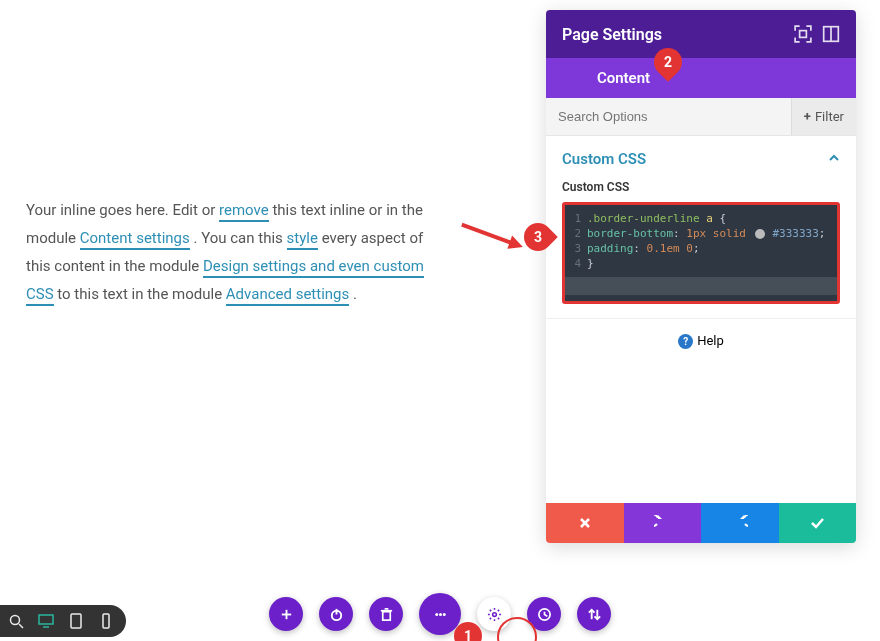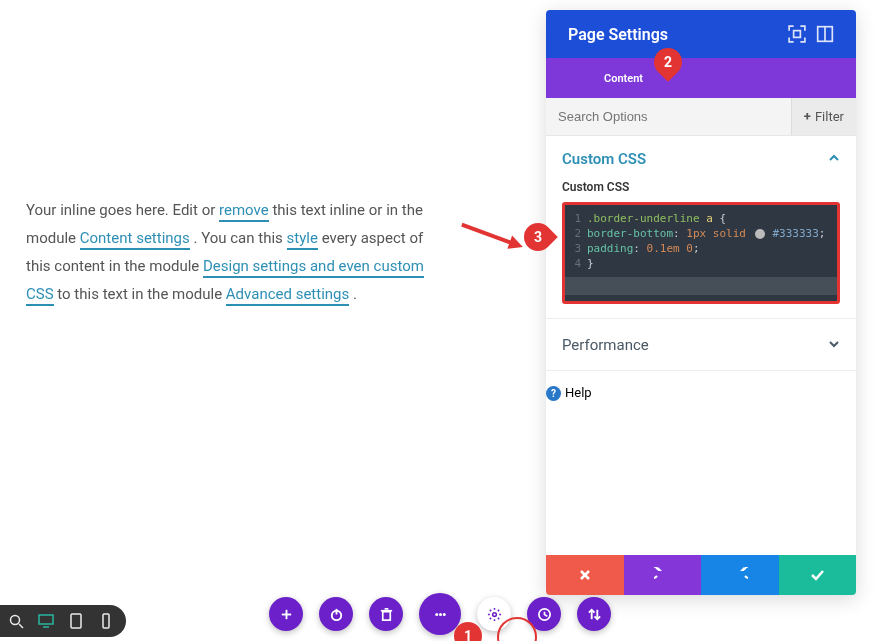--- a/index.html
+++ b/index.html
@@ -6,24 +6,24 @@
   html, body { margin:0; padding:0; font-family: -apple-system, BlinkMacSystemFont, "Segoe UI", Roboto, Arial, sans-serif; background:#fff; }
   .stage { position:relative; width:880px; height:641px; overflow:hidden; background:#fff; }
 
   
   .content { position:absolute; left:26px; top:196px; width:420px; color:#555; font-size:15px; line-height:28px; }
   .content a { color:#2e8fb5; cursor:pointer; border-bottom:2px solid #2e8fb5; text-decoration:none; padding-bottom:1px; }
 
   
   .panel { position:absolute; left:546px; top:10px; width:310px; background:#fff;
            box-shadow:0 4px 20px rgba(0,0,0,.15); border-radius:4px; overflow:hidden; }
-  .panel-header { background:#1d4ed8; color:#fff; height:48px; display:flex; align-items:center; padding:0 22px; font-size:16px; font-weight:600; }
+  .panel-header { background:#4c1d95; color:#fff; height:48px; display:flex; align-items:center; padding:0 16px; font-size:16px; font-weight:600; }
   .panel-header .sp { flex:1; }
   .panel-header .hicon { width:18px; height:18px; margin-left:10px; opacity:.85; cursor:pointer; display:flex; align-items:center; justify-content:center; }
-  .tabs { display:flex; background:#7e37d8; color:#fff; height:40px; font-size:11px; font-weight:600; }
+  .tabs { display:flex; background:#7e37d8; color:#fff; height:40px; font-size:15px; font-weight:600; }
   .tab { flex:1; display:flex; align-items:center; justify-content:center; cursor:pointer; }
   .tab.active { background:#9254de; }
   .search-row { display:flex; align-items:center; background:#f4f4f4; border-bottom:1px solid #e6e6e6; height:38px; }
   .search-row input { flex:1; border:none; background:transparent; padding:0 12px; font-size:13px; color:#777; outline:none; }
   .filter-btn { display:flex; align-items:center; gap:4px; padding:0 12px; height:100%; font-size:13px; color:#555; background:#ecebeb; border-left:1px solid #ddd; cursor:pointer; }
   .acc { padding:14px 16px; border-bottom:1px solid #eee; }
   .acc-head { display:flex; align-items:center; justify-content:space-between; cursor:pointer; }
   .acc-title { color:#2e8fb5; font-weight:600; font-size:15px; }
   .acc-caret { color:#2e8fb5; font-size:12px; }
   .acc-label { margin-top:12px; font-size:12px; color:#333; font-weight:600; }
@@ -35,21 +35,21 @@
   .cl-a   { color:#e6d17a; }
   .cl-br  { color:#c7cdd3; }
   .cl-prop{ color:#66c2a5; }
   .cl-punc{ color:#c7cdd3; }
   .cl-num { color:#d58a57; }
   .cl-kw  { color:#d58a57; }
   .cl-hex { color:#7fa6c9;margin-top:8px; }
   .code-pad { height:18px; background:#464e57; margin-top:6px; }
   .perf-head { display:flex; align-items:center; justify-content:space-between; padding:16px; cursor:pointer; border-bottom:1px solid #eee; }
   .perf-title { color:#4a5965; font-size:15px; }
-  .help-row { padding:14px 0; font-size:13px; }
+  .help-row { text-align:center; padding:14px 0; font-size:13px; }
   .help-row .q { display:inline-flex; width:15px; height:15px; border-radius:50%; background:#2977c9; color:#fff; align-items:center; justify-content:center; font-size:10px; font-weight:bold; margin-right:4px; }
   .spacer-lg { height:140px; }
   .panel-footer { display:flex; height:40px; }
   .pf-btn { flex:1; display:flex; align-items:center; justify-content:center; color:#fff; cursor:pointer; font-size:15px; }
   .pf-cancel { background:#ef5a4b; }
   .pf-undo   { background:#8436d9; }
   .pf-redo   { background:#1785e5; }
   .pf-save   { background:#1bbc9b; }
 
   
@@ -153,28 +153,20 @@
           <span><span class="cl-prop">padding</span><span class="cl-punc">:</span> <span class="cl-num">0.1em</span> <span class="cl-num">0</span><span class="cl-punc">;</span></span>
         </div>
         <div class="codeline">
             <span class="ln">4</span>
           <span><span class="cl-br">}</span></span>
         </div>
         <div class="code-pad"></div>
       </div>
     </div>
 
-    <div class="perf-head">
-      <span class="perf-title">Performance</span>
-      <span>
-        <svg width="12" height="12" viewBox="0 0 12 12">
-            <path d="M2 4 L6 8 L10 4" fill="none" stroke="#4a5965" stroke-width="2"></path>
-          </svg>
-      </span>
-    </div>
 
     <div class="help-row">
       <span class="q">?</span><span>Help</span>
     </div>
 
     <div class="spacer-lg"></div>
 
     <div class="panel-footer">
       <div class="pf-btn pf-cancel">
         <svg width="14" height="14" viewBox="0 0 14 14" stroke="#fff" stroke-width="2.5">

